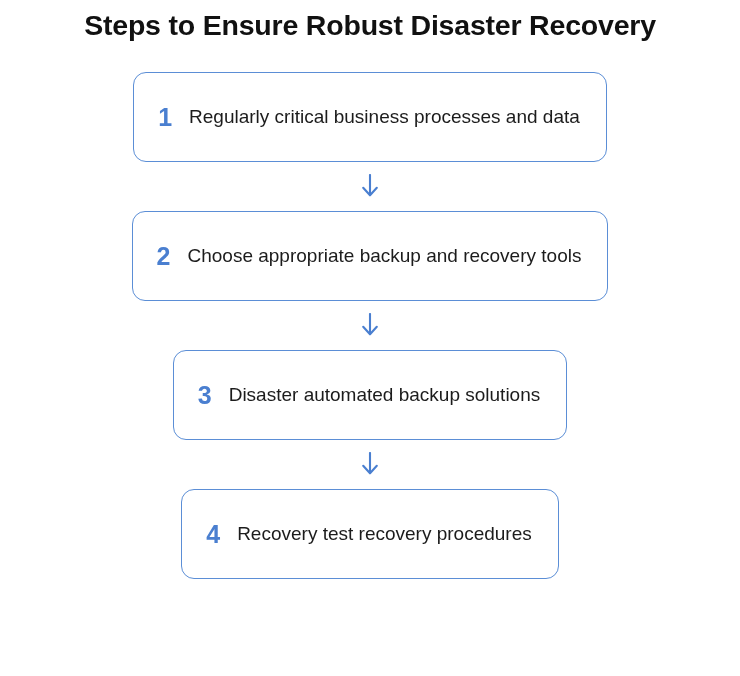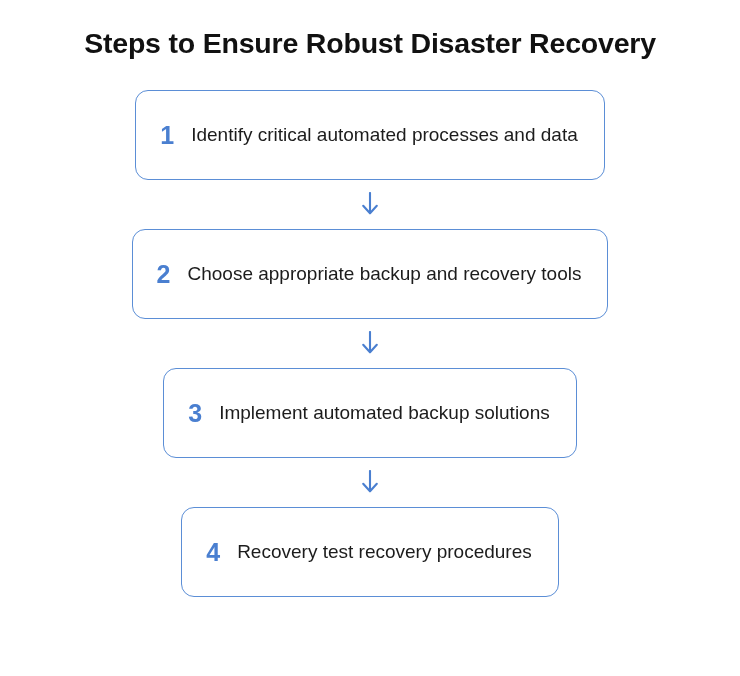--- a/index.html
+++ b/index.html
@@ -16,21 +16,21 @@
   .page {
     position: relative;
     width: 740px;
     height: 676px;
     box-sizing: border-box;
     display: flex;
     flex-direction: column;
     align-items: center;
   }
   .title {
-    margin-top: 26px;
+    margin-top: 8px;
     font-size: 28.5px;
     font-weight: bold;
     color: #111111;
     letter-spacing: -0.2px;
     text-align: right;
     line-height: 1.2;
     white-space: nowrap;
   }
   .flow {
     margin-top: 30px;
@@ -78,21 +78,21 @@
 <body>
 
 <div class="page">
 
   <div class="title">Steps to Ensure Robust Disaster Recovery</div>
 
   <div class="flow">
 
     <div class="step-box">
       <span class="step-num">1</span>
-      <span class="step-label">Identify critical automated processes and data</span>
+      <span class="step-label">Regularly critical business processes and data</span>
     </div>
 
     <div class="connector">
       <svg class="arrow-icon" width="20" height="26" viewBox="0 0 20 26">
         <path d="M10 1 L10 20" stroke="#4a7fd0" stroke-width="2.1" fill="none" stroke-linecap="round"></path>
         <path d="M3.2 13.8 L10 21.3 L16.8 13.8" stroke="#4a7fd0" stroke-width="2.1" fill="none" stroke-linecap="round" stroke-linejoin="round"></path>
       </svg>
     </div>
 
     <div class="step-box">
@@ -102,21 +102,21 @@
 
     <div class="connector">
       <svg class="arrow-icon" width="20" height="26" viewBox="0 0 20 26">
         <path d="M10 1 L10 20" stroke="#4a7fd0" stroke-width="2.1" fill="none" stroke-linecap="round"></path>
         <path d="M3.2 13.8 L10 21.3 L16.8 13.8" stroke="#4a7fd0" stroke-width="2.1" fill="none" stroke-linecap="round" stroke-linejoin="round"></path>
       </svg>
     </div>
 
     <div class="step-box">
       <span class="step-num">3</span>
-      <span class="step-label">Implement automated backup solutions</span>
+      <span class="step-label">Disaster automated backup solutions</span>
     </div>
 
     <div class="connector">
       <svg class="arrow-icon" width="20" height="26" viewBox="0 0 20 26">
         <path d="M10 1 L10 20" stroke="#4a7fd0" stroke-width="2.1" fill="none" stroke-linecap="round"></path>
         <path d="M3.2 13.8 L10 21.3 L16.8 13.8" stroke="#4a7fd0" stroke-width="2.1" fill="none" stroke-linecap="round" stroke-linejoin="round"></path>
       </svg>
     </div>
 
     <div class="step-box">

